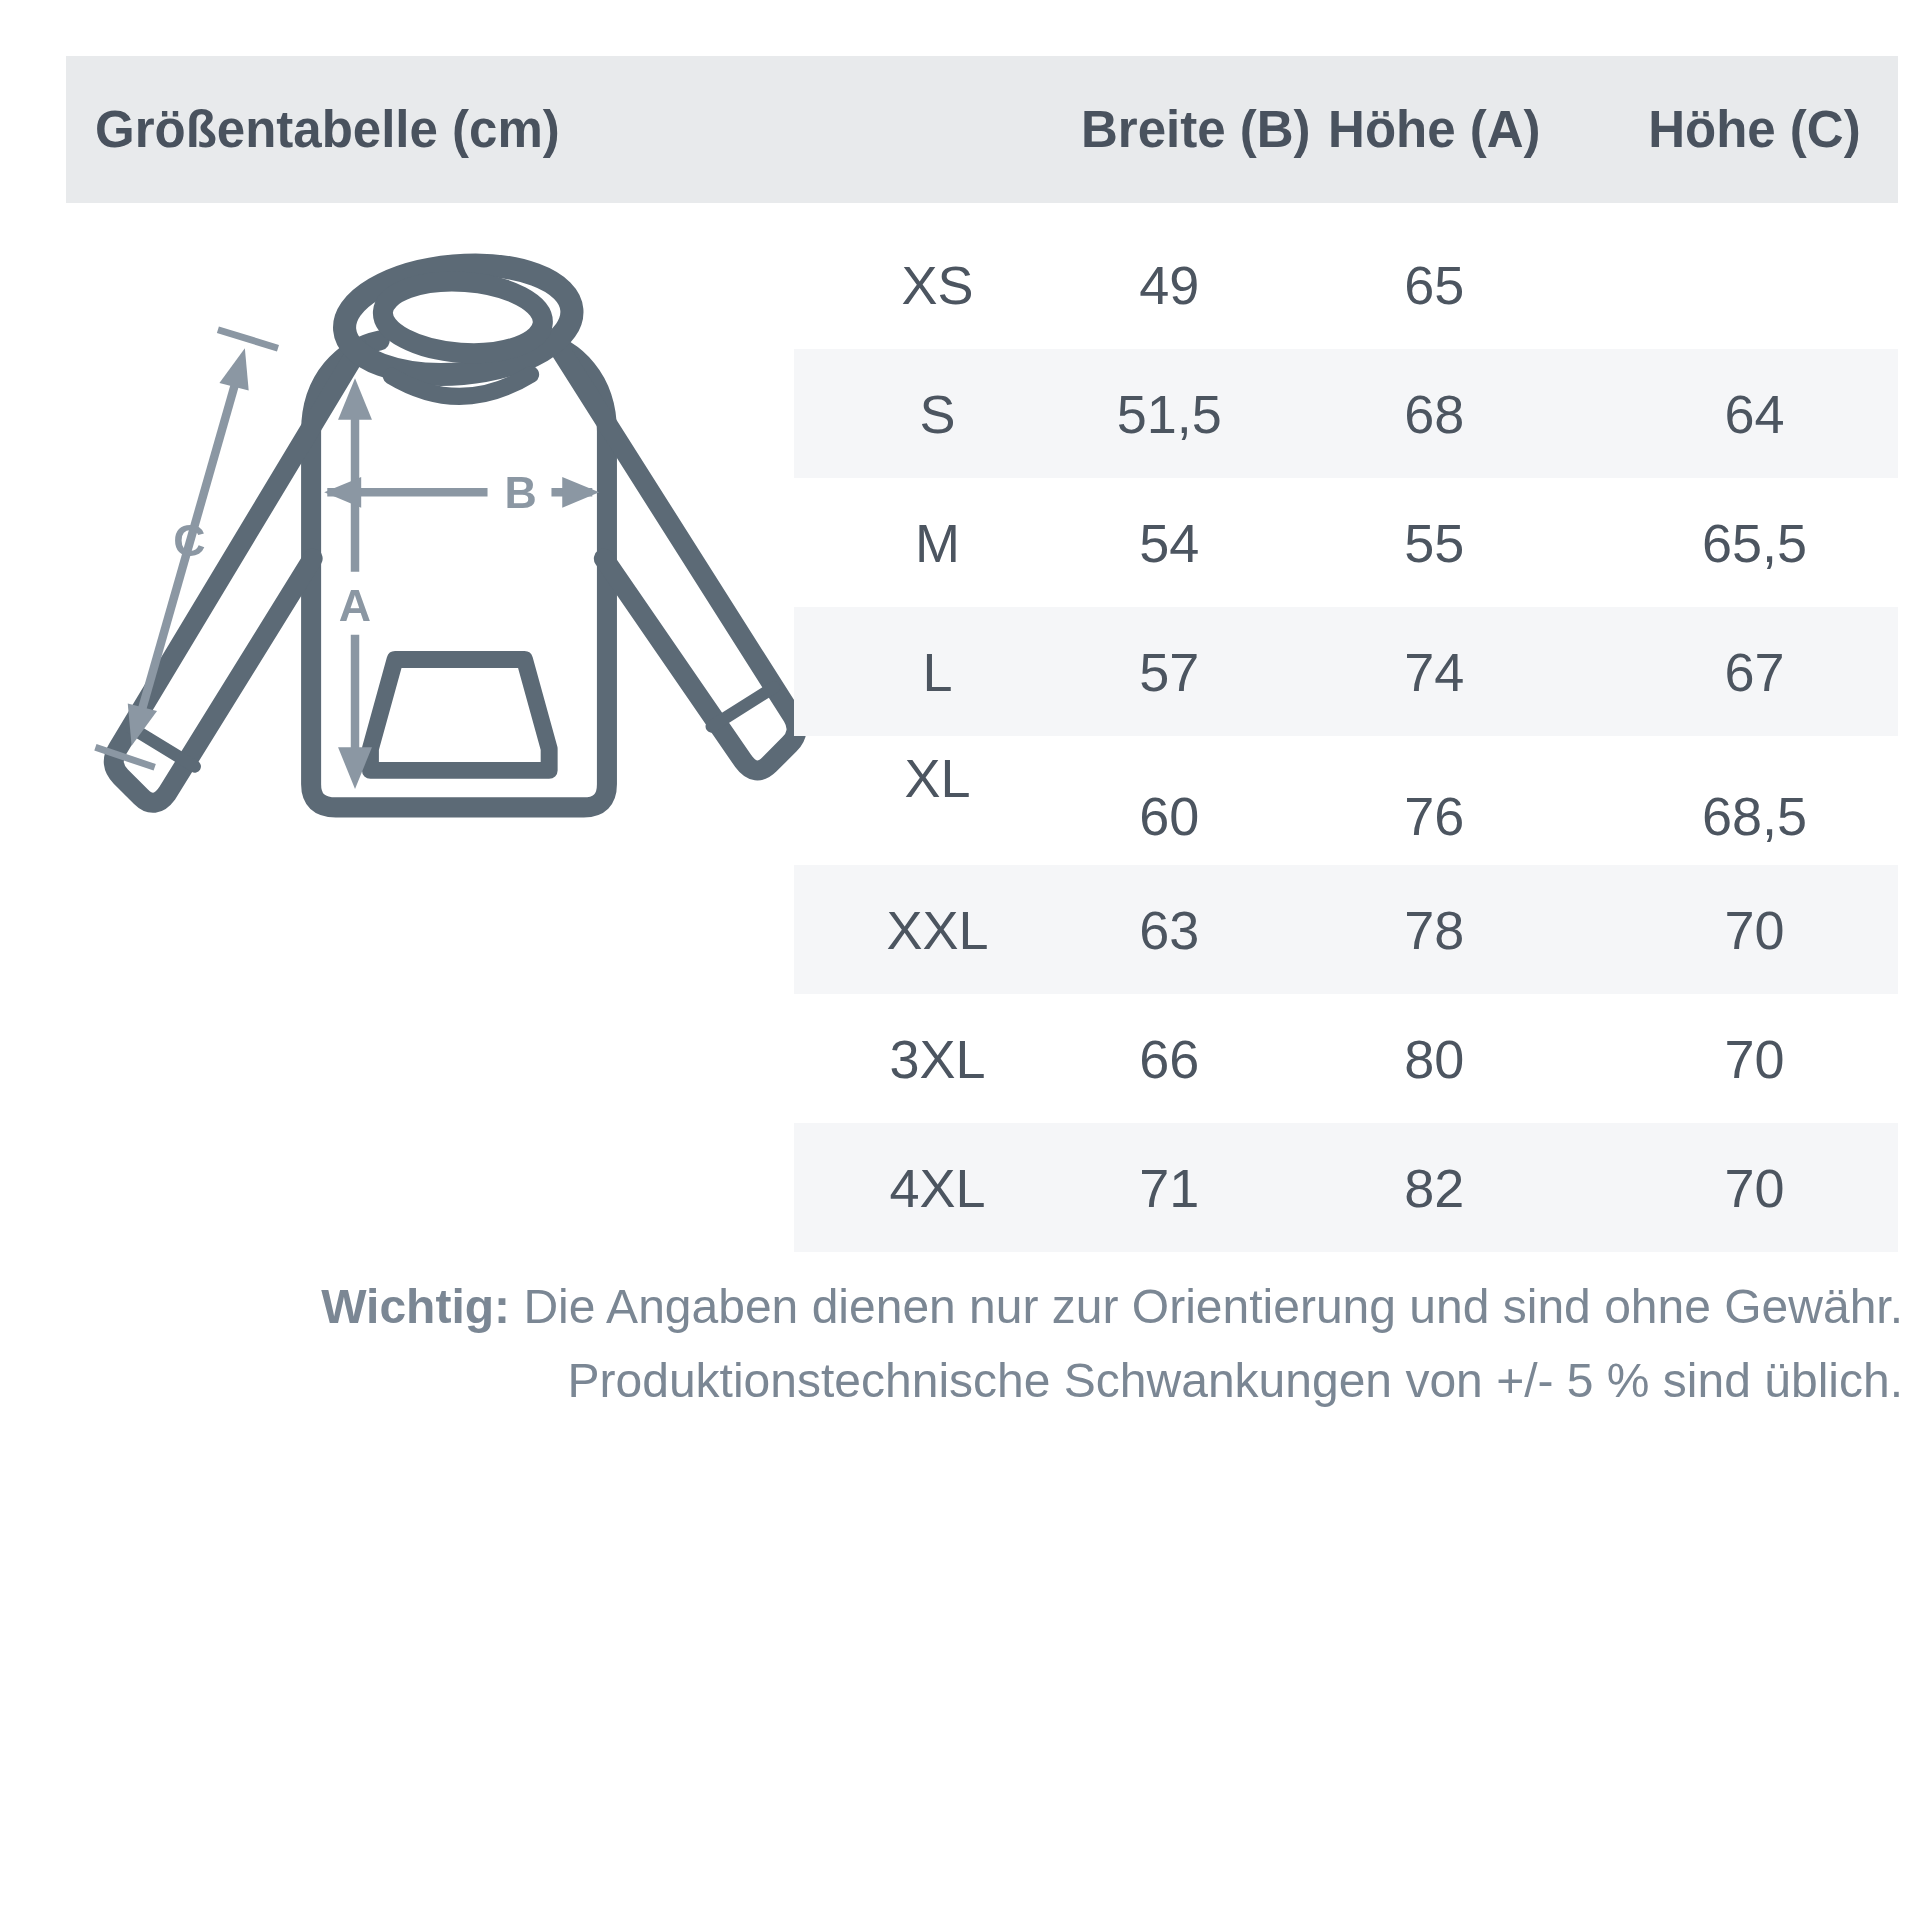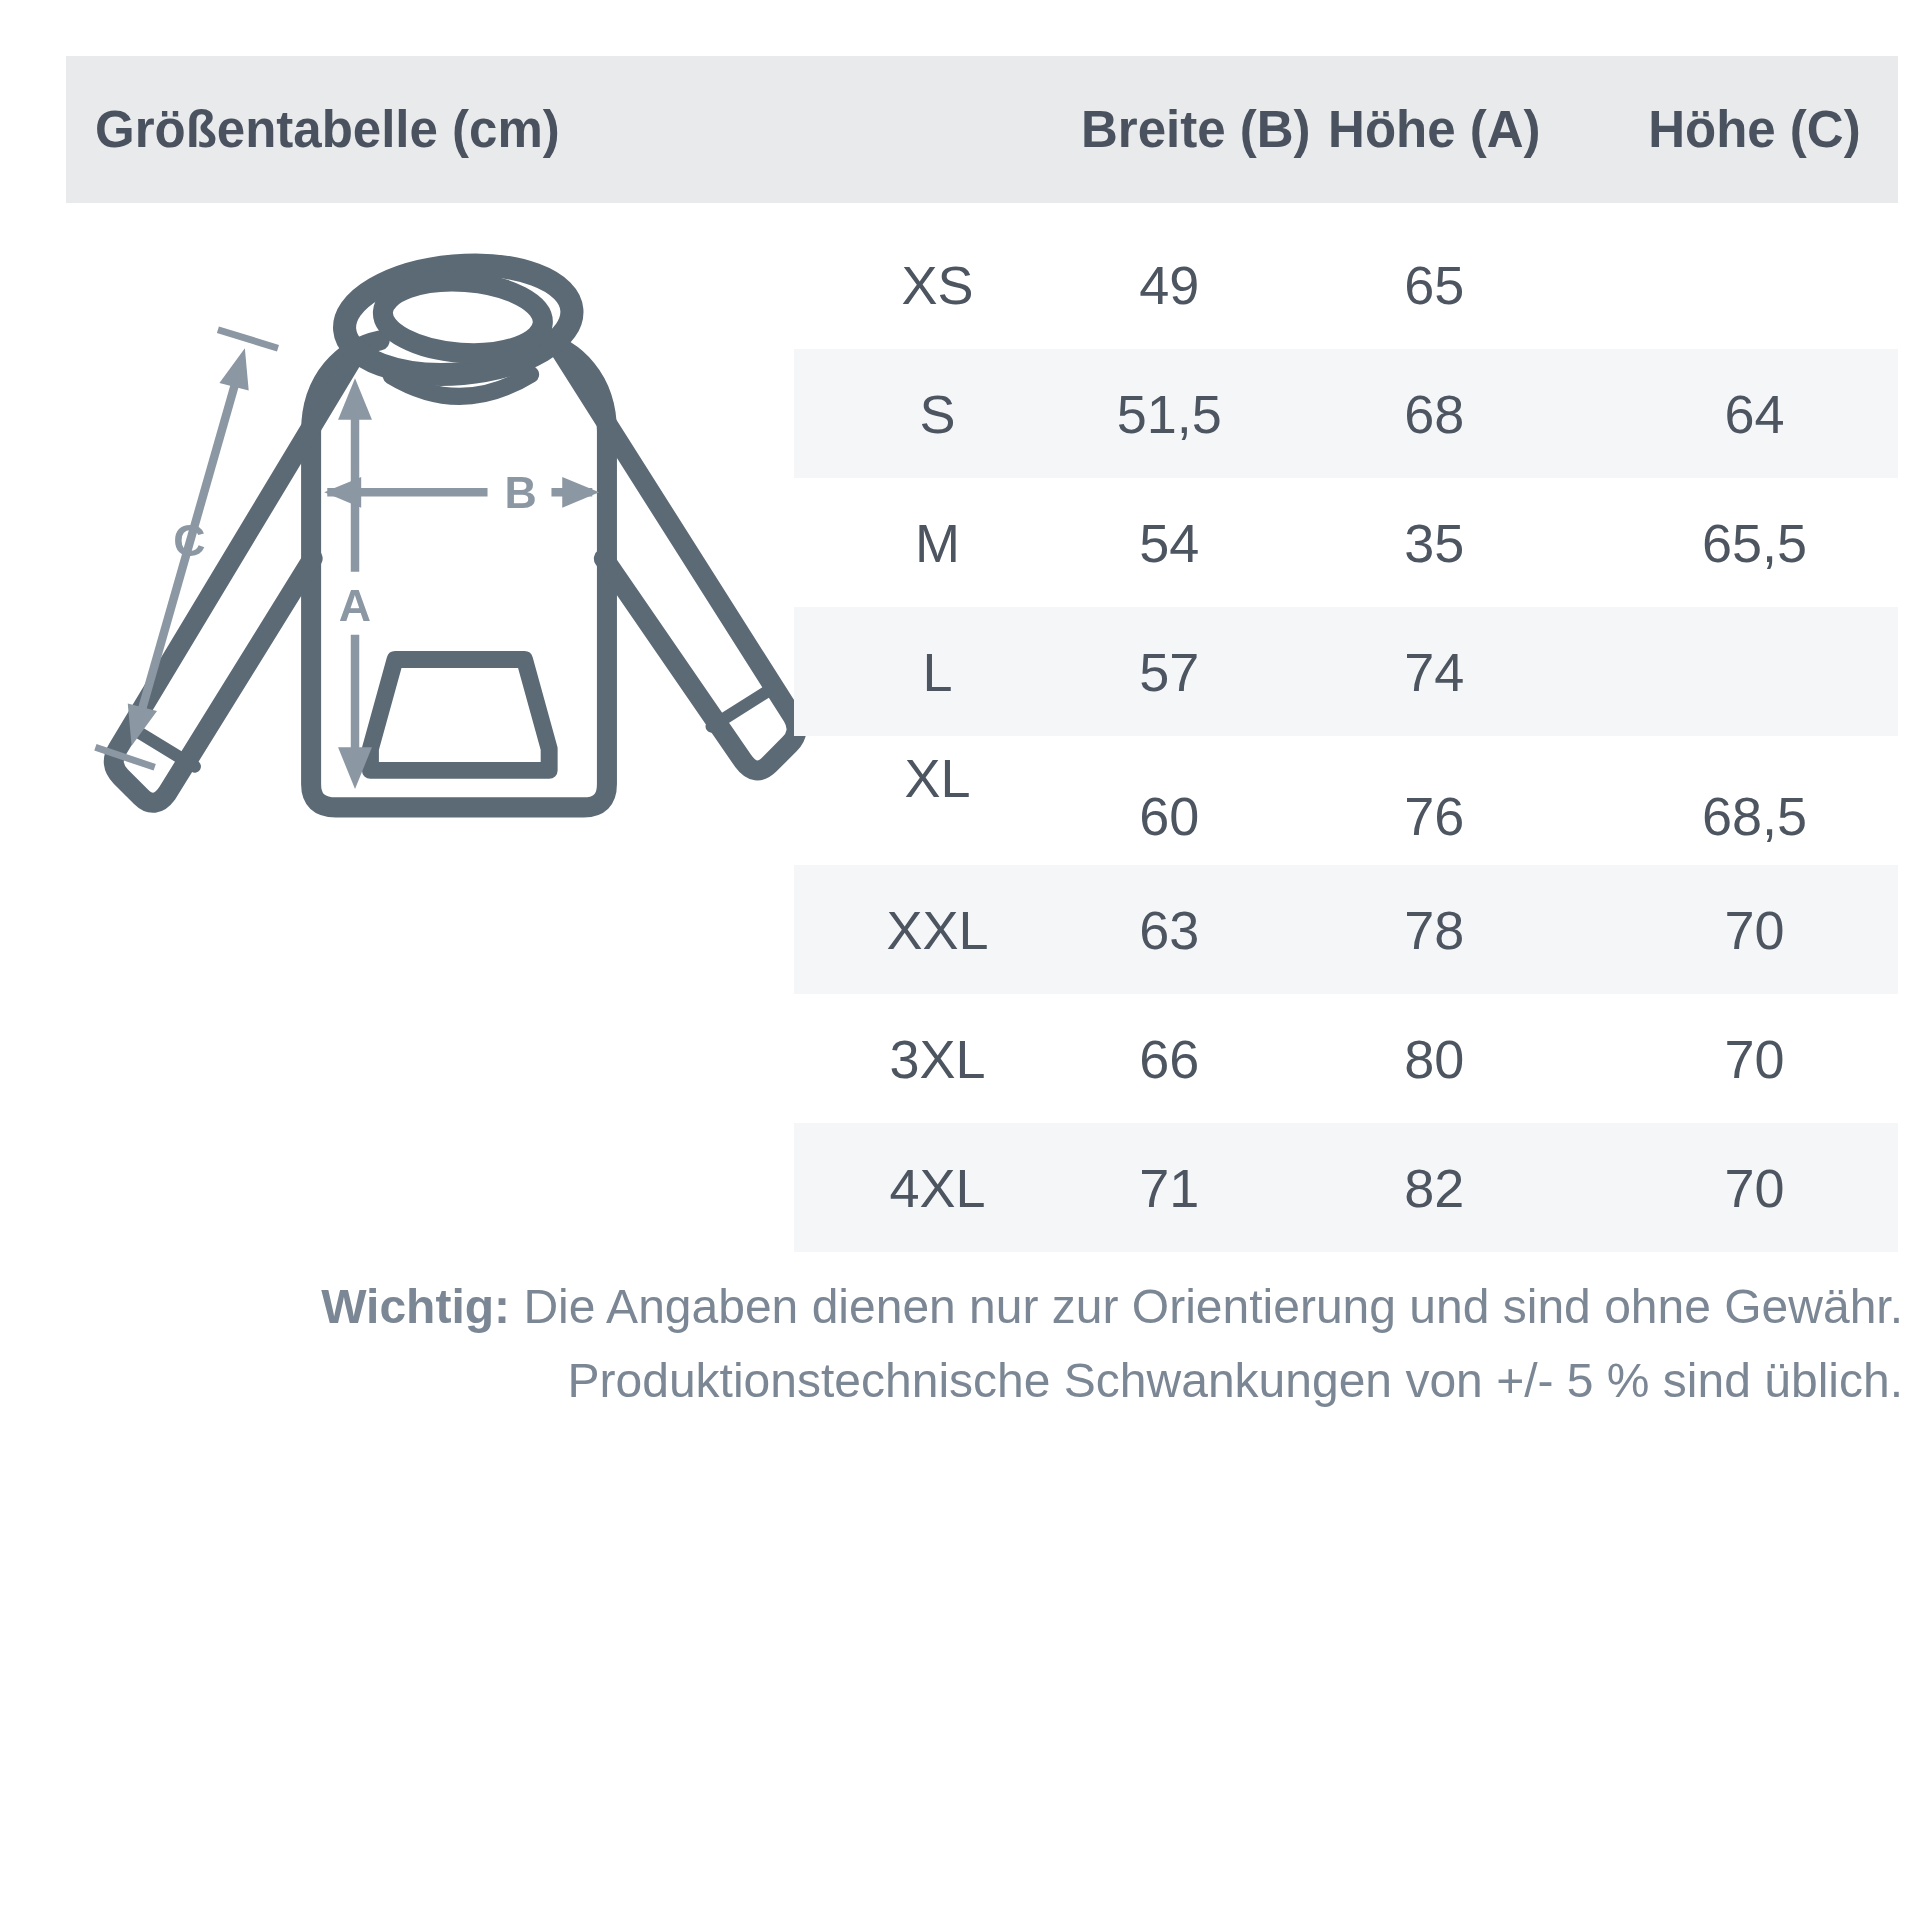--- a/index.html
+++ b/index.html
@@ -119,28 +119,29 @@
     <div class="row striped">
       <div class="cell cell-size">S</div>
       <div class="cell cell-val">51,5</div>
       <div class="cell cell-val">68</div>
       <div class="cell cell-val">64</div>
     </div>
 
     <div class="row">
       <div class="cell cell-size">M</div>
       <div class="cell cell-val">54</div>
-      <div class="cell cell-val">35</div>
+      <div class="cell cell-val">55</div>
       <div class="cell cell-val">65,5</div>
     </div>
 
     <div class="row striped">
       <div class="cell cell-size">L</div>
       <div class="cell cell-val">57</div>
       <div class="cell cell-val">74</div>
+      <div class="cell cell-val">67</div>
     </div>
 
     <div class="row xl-offset">
       <div class="cell cell-size">XL</div>
       <div class="cell cell-val">60</div>
       <div class="cell cell-val">76</div>
       <div class="cell cell-val">68,5</div>
     </div>
 
     <div class="row striped">

